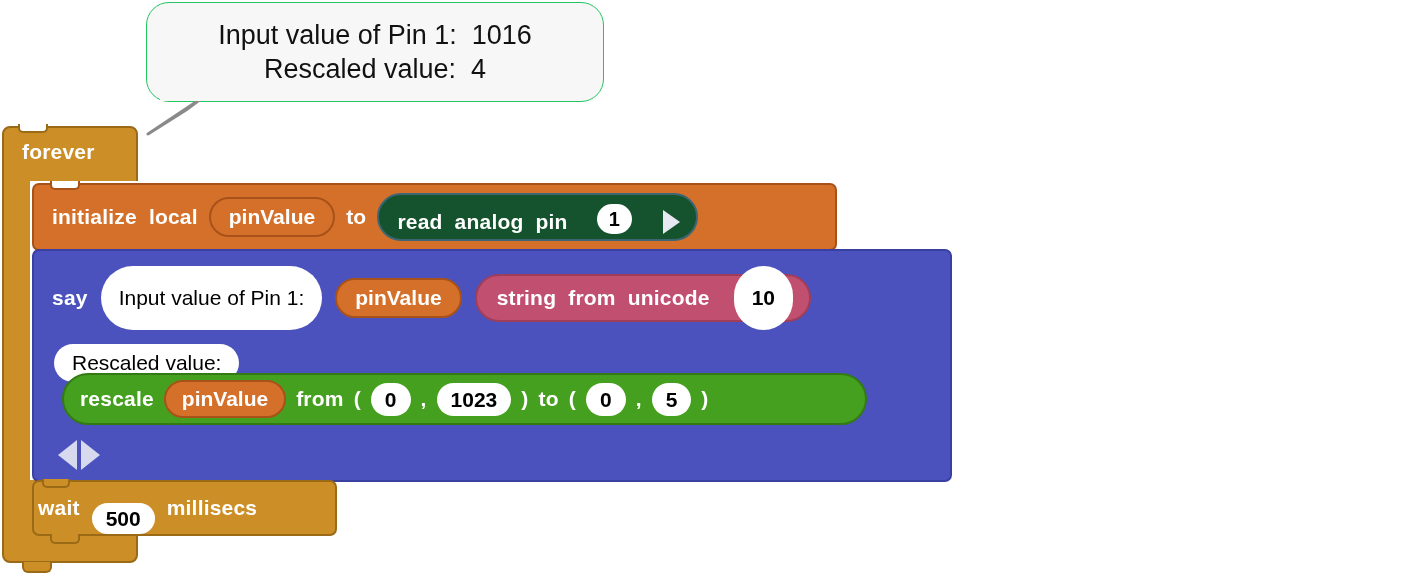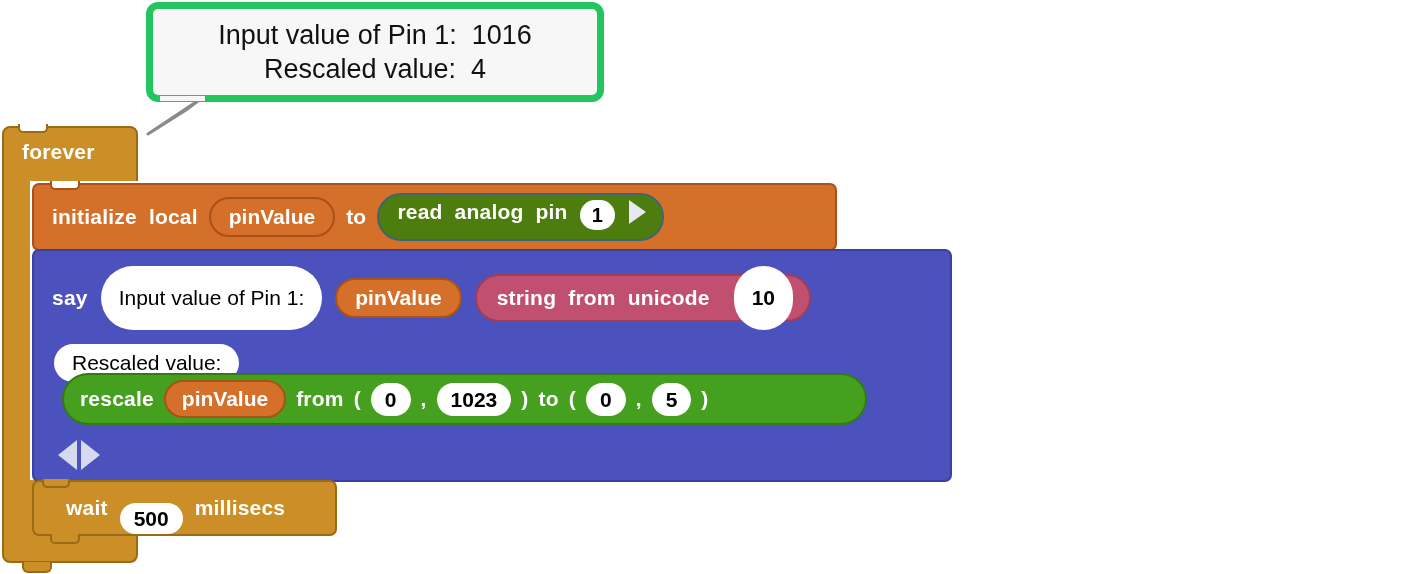--- a/index.html
+++ b/index.html
@@ -16,22 +16,22 @@
   }
 
   
   #speech-bubble {
     position: absolute;
     left: 146px;
     top: 2px;
     width: 458px;
     height: 100px;
     background: #f7f7f7;
-    border: 7px solid #22c55e;
-    border-radius: 12px;
+    border: 1px solid #22c55e;
+    border-radius: 23px;
     box-sizing: border-box;
     display: flex;
     flex-direction: column;
     align-items: center;
     justify-content: center;
   }
   #speech-bubble .bubble-line {
     font-size: 27px;
     color: #111111;
     line-height: 34px;
@@ -185,26 +185,26 @@
     height: 9px;
     background: #ffffff;
     border-left: 2px solid #A8521A;
     border-right: 2px solid #A8521A;
     border-bottom: 2px solid #A8521A;
     border-radius: 0 0 5px 5px;
     box-sizing: border-box;
     z-index: 6;
   }
   #read-analog-pin {
-    background: #4d7c0f;
+    background: #14532d;
     border: 2px solid #3C6674;
     border-radius: 999px;
     display: inline-flex;
-    align-items: flex-start;
-    gap: 12px;
+    align-items: flex-end;
+    gap: 29px;
     padding: 5px 16px 5px 18px;
     height: 48px;
     box-sizing: border-box;
   }
   #arrow-right-icon {
     width: 0; height: 0;
     border-left: 17px solid #E8E8F2;
     border-top: 12px solid transparent;
     border-bottom: 12px solid transparent;
     margin-left: 2px;
@@ -309,21 +309,21 @@
     top: 480px;
     width: 305px;
     height: 56px;
     background: #CC8E26;
     border: 2px solid #9A6A16;
     border-radius: 7px;
     box-sizing: border-box;
     display: flex;
     align-items: center;
     gap: 12px;
-    padding-left: 32px;
+    padding-left: 4px;
     z-index: 6;
   }
   #wait-block .slot {
     font-size: 21px;
     font-weight: bold;
     padding: 2px 14px;
     line-height: 27px;
     margin-top: 20px;
   }
   #wait-bottom-notch {

